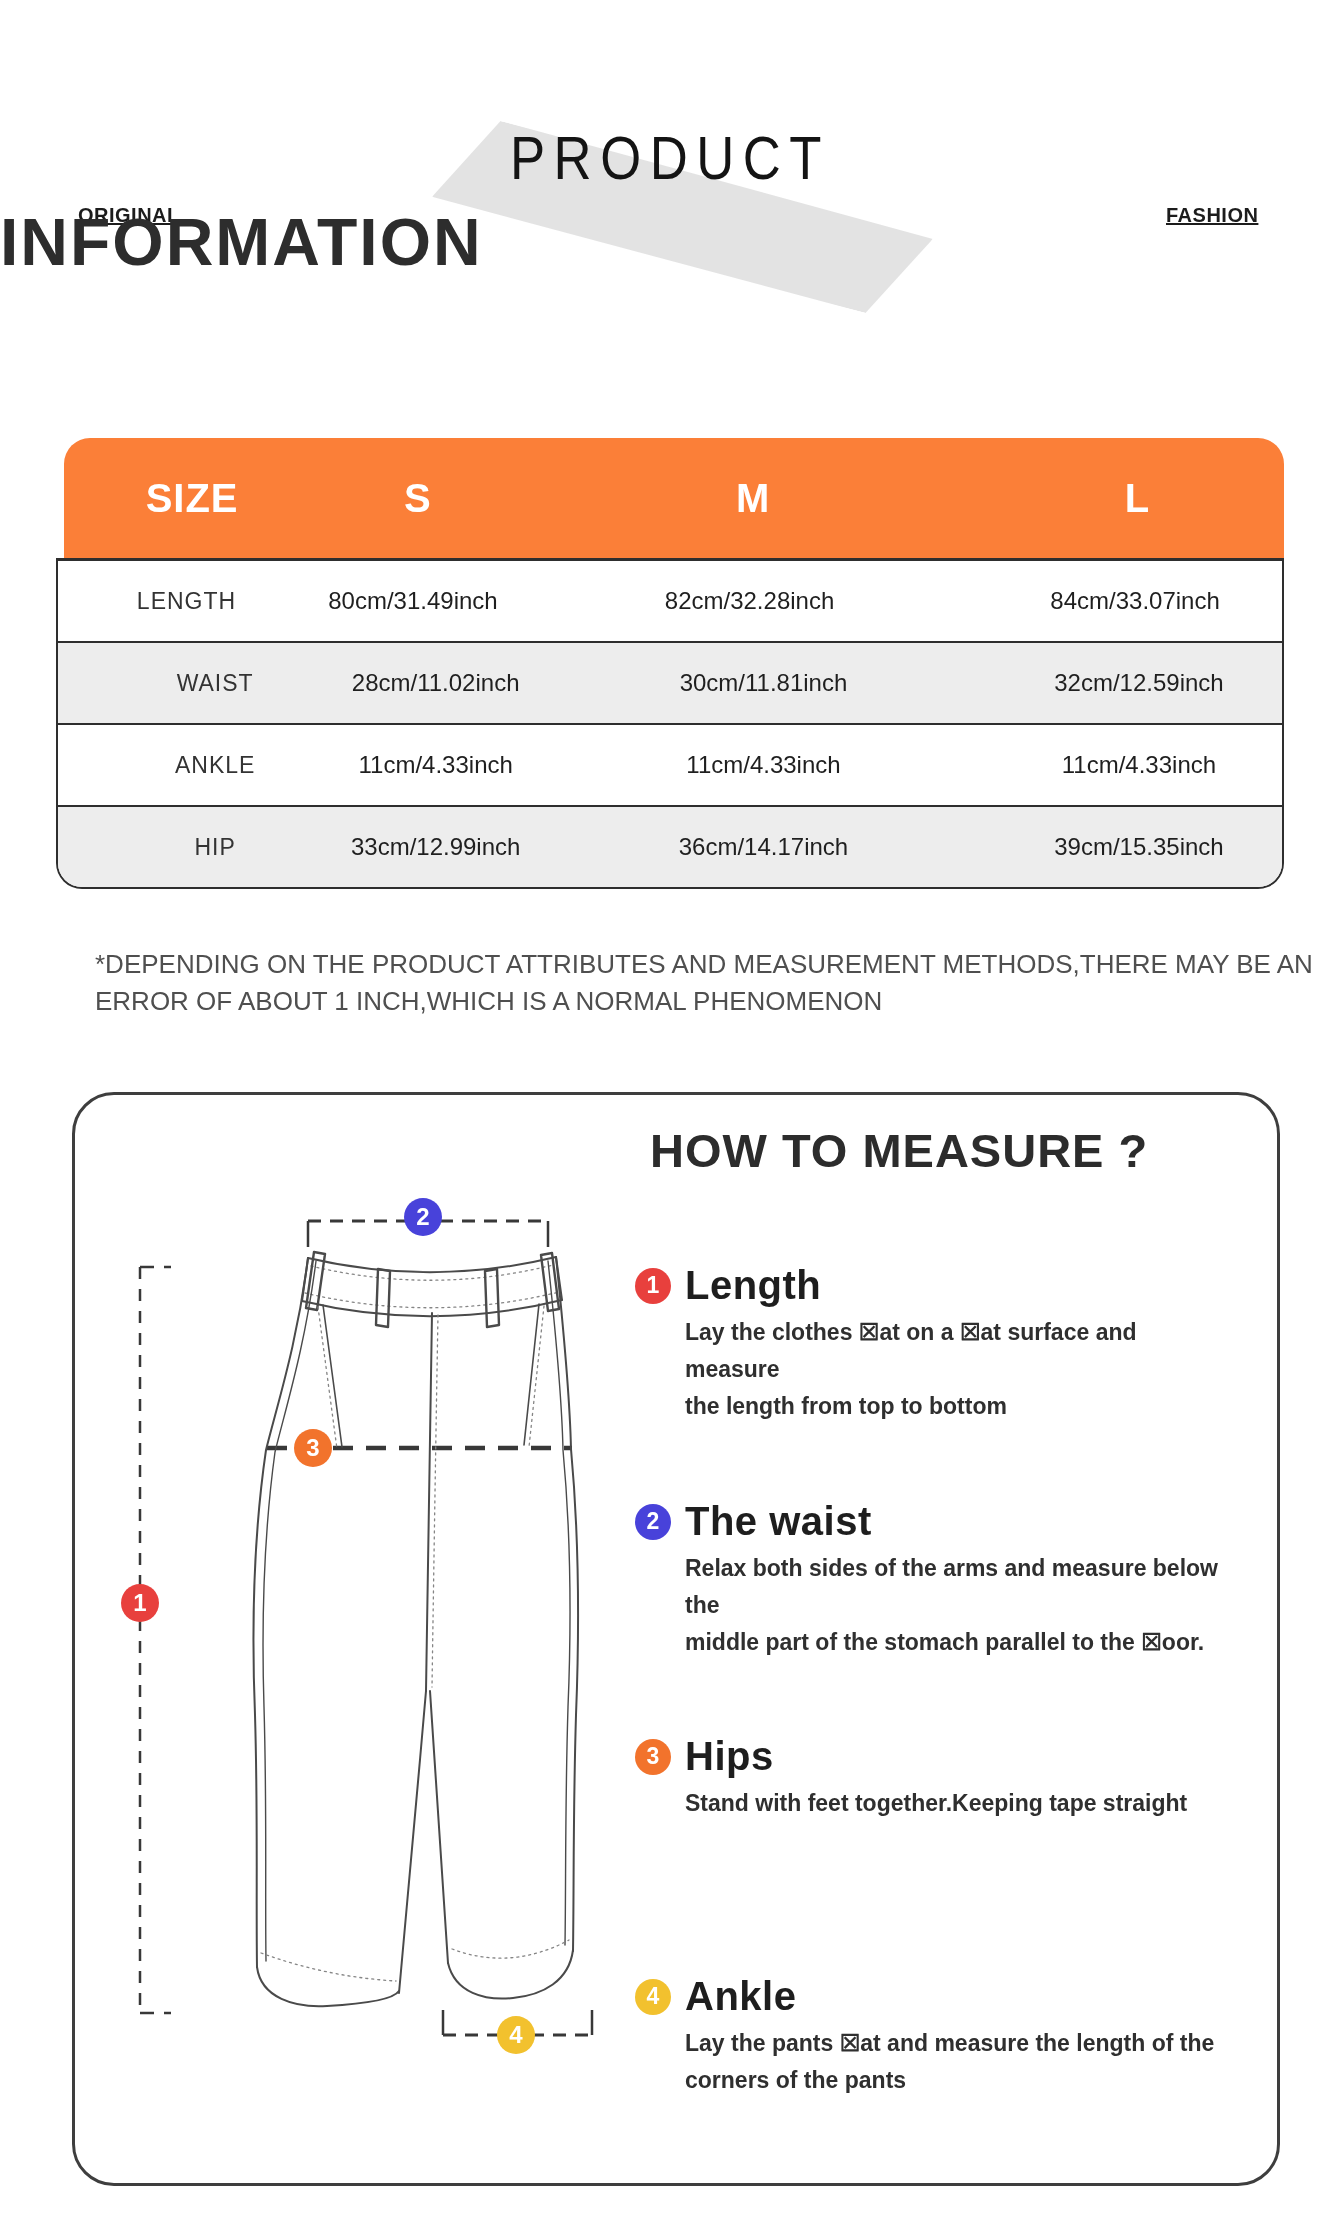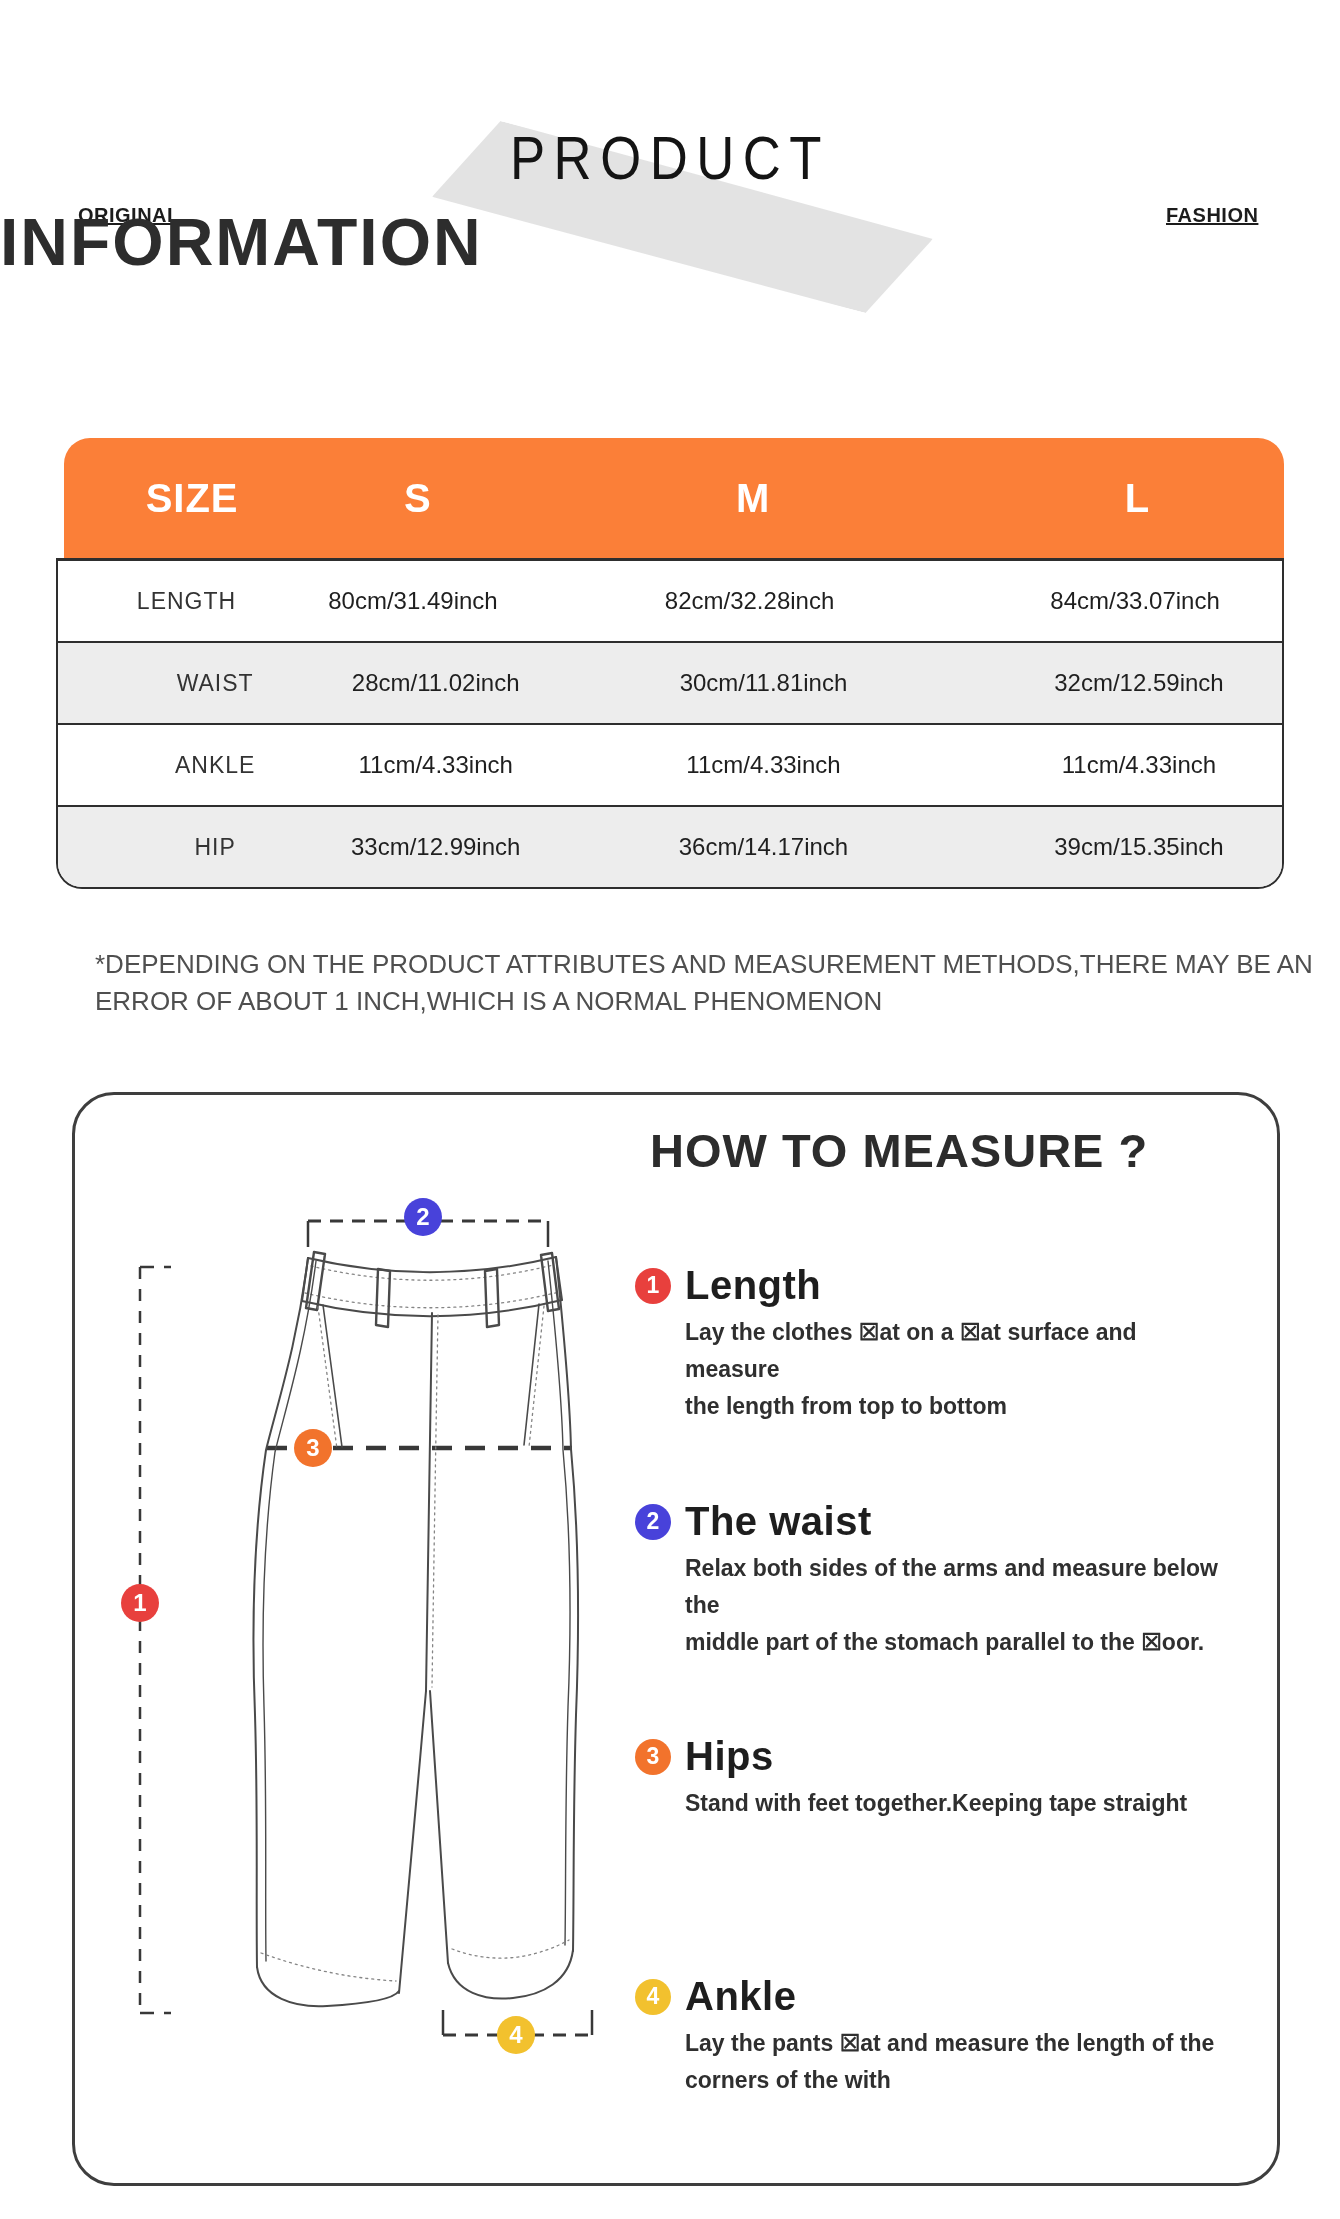--- a/index.html
+++ b/index.html
@@ -183,18 +183,18 @@
       </div>
     </div>
 
     <div class="step" style="top:879px;">
       <div class="step-head">
         <div class="step-num" style="background-color: rgb(242, 193, 46);">4</div>
         <div class="step-title">Ankle</div>
       </div>
       <div class="step-desc">
         <div>Lay the pants ☒at and measure the length of the</div>
-        <div>corners of the with</div>
+        <div>corners of the pants</div>
       </div>
     </div>
 
   </div>
 </div>
 
 </body></html>

